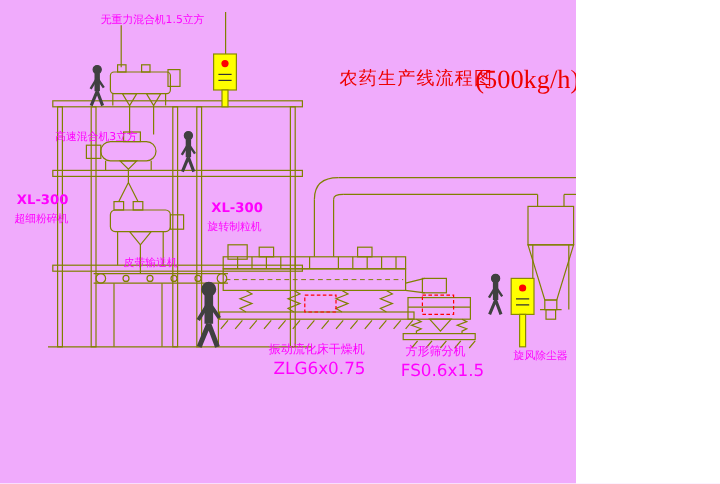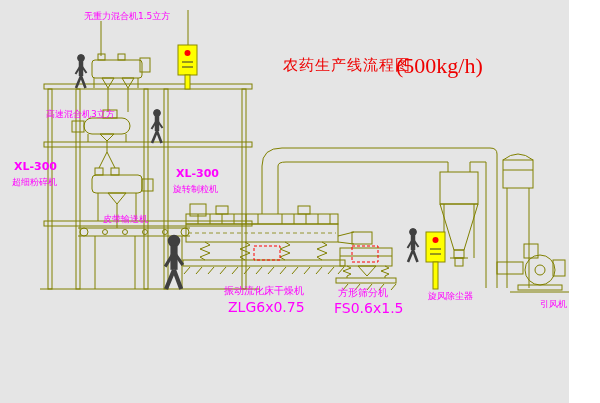--- a/index.html
+++ b/index.html
@@ -1,16 +1,16 @@
 <!DOCTYPE html>
 <html><head>
 <meta charset="utf-8">
 <style>
   html,body{margin:0;padding:0;background:#fff;}
-  .canvas{position:relative;width:569px;height:403px;background:#e5e5e5;
+  .canvas{position:relative;width:480px;height:403px;background:#f0abfc;
           font-family:"DejaVu Sans",sans-serif;overflow:hidden;}
   .canvas svg{position:absolute;left:0;top:0;}
   .ol{stroke:#808000;stroke-width:1;fill:none;}
   .ybox{fill:#ffff00;stroke:#8a8a00;stroke-width:1;}
   .dot{fill:#ff0000;stroke:none;}
   .dk{stroke:#333333;stroke-width:1;fill:none;}
   .red-dash{stroke:#ff0000;stroke-width:1;stroke-dasharray:3 2;fill:none;}
   .dash{stroke:#808000;stroke-width:0.8;stroke-dasharray:4 3;fill:none;}
   .fig{stroke:#404040;fill:#404040;}
   text.m{fill:#ff00ff;stroke:none;font-family:"DejaVu Sans",sans-serif;}

